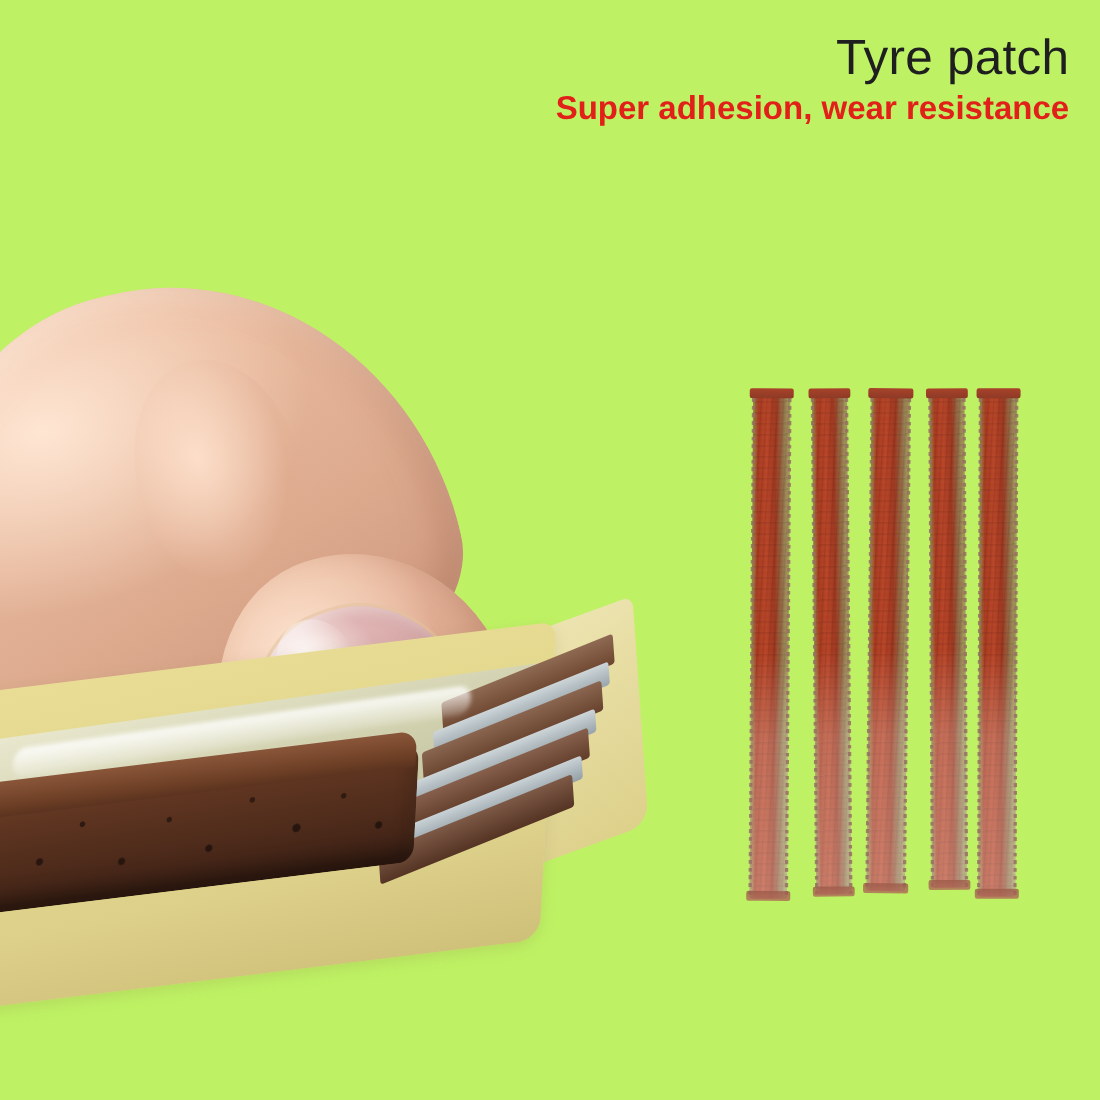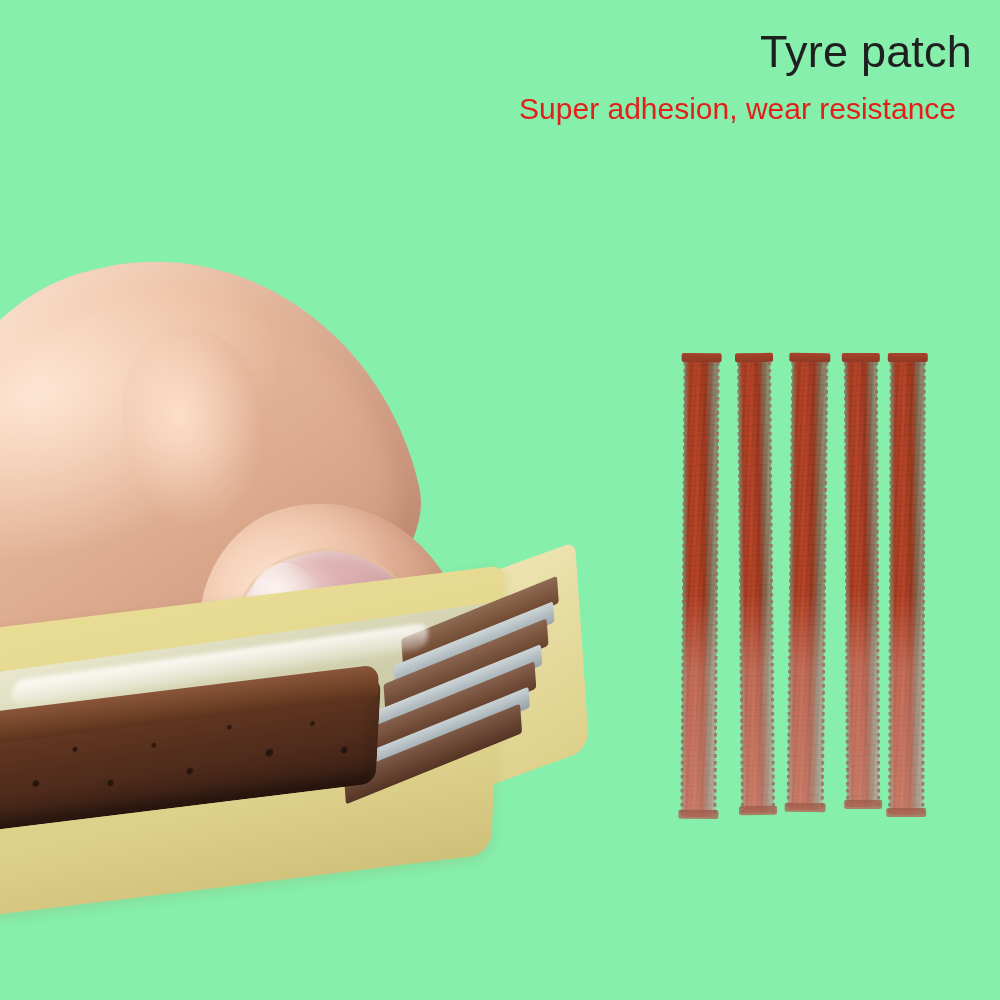--- a/index.html
+++ b/index.html
@@ -7,21 +7,21 @@
     padding: 0;
     background: #ffffff;
   }
   body {
     font-family: "Liberation Sans", sans-serif;
   }
   #stage {
     position: relative;
     width: 1000px;
     height: 1000px;
-    background: #86efac;
+    background: #bef264;
     overflow: hidden;
   }
 
   
   .text-block {
     position: absolute;
     top: 28px;
     right: 28px;
     width: 620px;
     text-align: right;
@@ -32,23 +32,23 @@
     line-height: 1.05;
     font-weight: 400;
     color: #1f1f20;
     letter-spacing: 0.2px;
     margin: 0 0 6px 0;
     white-space: nowrap;
   }
   .tagline {
     font-size: 30px;
     line-height: 1.18;
-    font-weight: 400;
+    font-weight: 700;
     color: #e2201a;
-    margin: 16px;
+    margin: 0;
   }
   .tagline-line { display: block; white-space: nowrap; }
 
   
   .photo {
     position: absolute;
     inset: 0;
     z-index: 5;
   }
 

